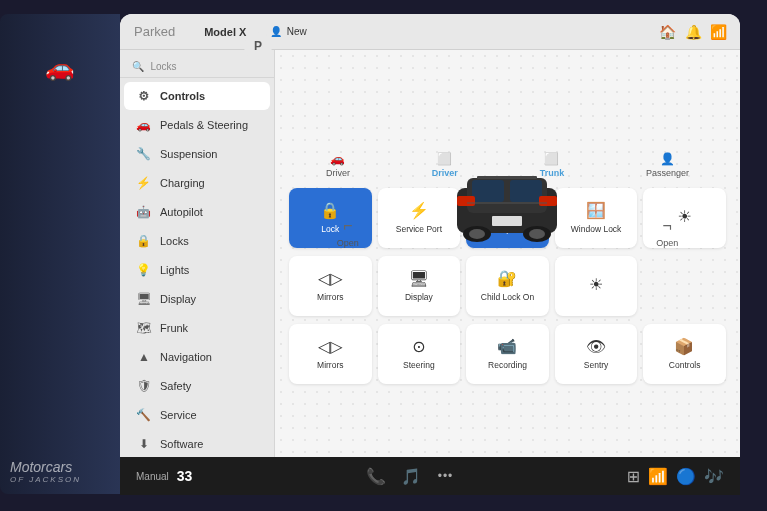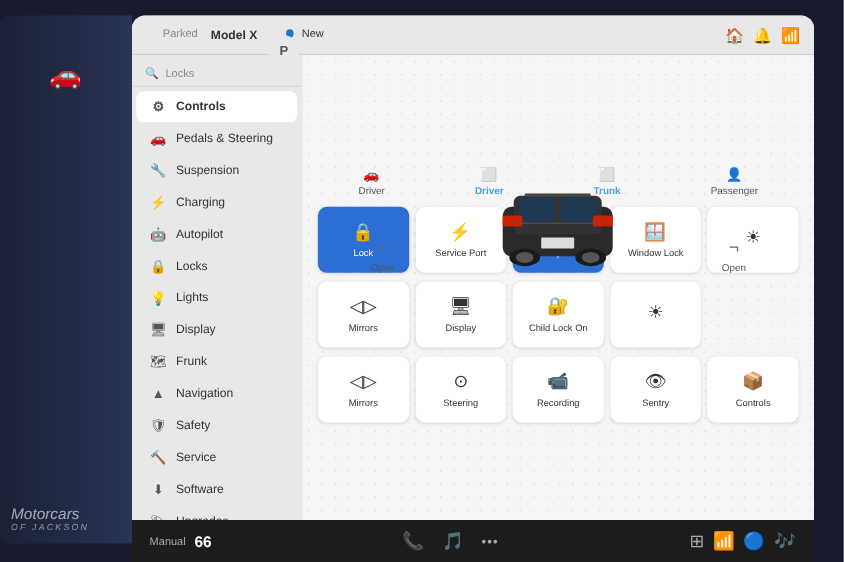--- a/index.html
+++ b/index.html
@@ -33,20 +33,21 @@
       padding: 6px 12px;
       height: 36px;
       border-bottom: 1px solid #d0d0d0;
       gap: 12px;
     }
 
     .header-model {
       font-size: 11px;
       font-weight: 600;
       color: #333;
+      margin-left: 17px;
     }
 
     .header-user {
       display: flex;
       align-items: center;
       gap: 4px;
       font-size: 10px;
       color: #333;
       margin-left: 12px;
     }
@@ -220,21 +221,21 @@
 
     .action-btn span.label {
       text-align: left;
       line-height: 1.2;
       font-size: 8.5px;
     }
 
     
     .taskbar {
       position: absolute;
-      bottom: 0;
+      bottom: 16px;
       left: 120px;
       width: 620px;
       height: 38px;
       background: #1c1c1c;
       display: flex;
       align-items: center;
       justify-content: space-between;
       padding: 0 16px;
     }
 
@@ -340,21 +341,21 @@
 <div class="left-panel-overlay">
   <div class="left-panel-icon">🚗</div>
 </div>
 
 <div class="main-screen">
 
   <div class="header">
     <div class="park-indicator">
       <span>P</span>
     </div>
-    <span style="font-size:10px;color:#888;margin-left:16px">Parked</span>
+    <span style="font-size:13px;color:#888;margin-left:2px">Parked</span>
     <span class="header-model">Model X</span>
     <div class="header-user">
       <span>👤</span>
       <span>New</span>
     </div>
     <div class="header-icons">
       <span>🏠</span>
       <span>🔔</span>
       <span>📶</span>
     </div>
@@ -554,21 +555,21 @@
         </div>
 
       </div>
     </div>
   </div>
 </div>
 
 <div class="taskbar">
   <div class="taskbar-left">
     <span>Manual</span>
-    <span style="font-size:14px;color:white;font-weight:bold;margin-left:4px">66</span>
+    <span style="font-size:14px;color:white;font-weight:bold;margin-left:4px">33</span>
   </div>
   <div class="taskbar-center">
     <span class="taskbar-icon green">📞</span>
     <span class="taskbar-icon orange">🎵</span>
     <span class="taskbar-icon" style="font-size:12px;letter-spacing:1px">•••</span>
   </div>
   <div class="taskbar-right">
     <span class="taskbar-icon">⊞</span>
     <span class="taskbar-icon">📶</span>
     <span class="taskbar-icon blue">🔵</span>

